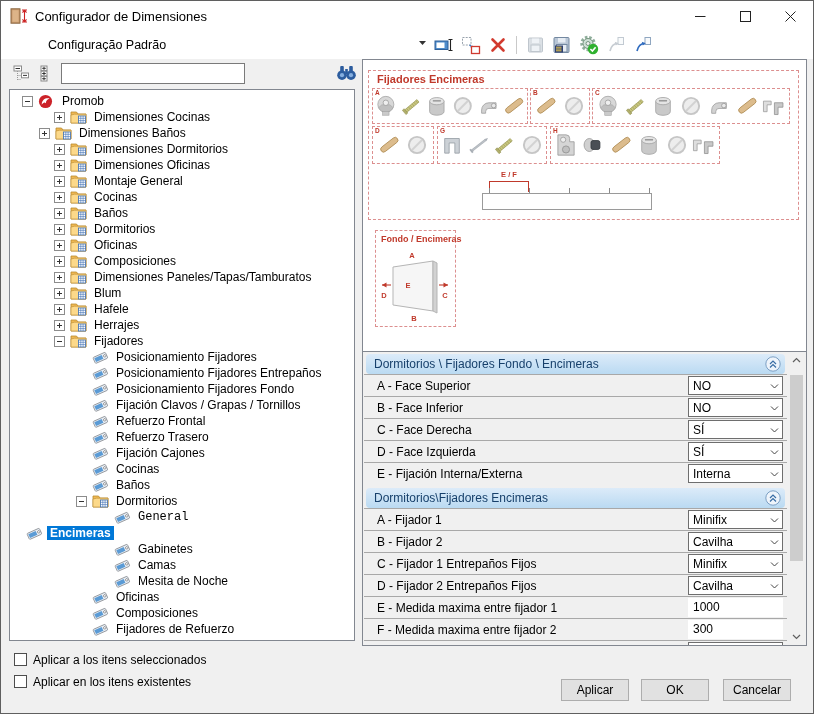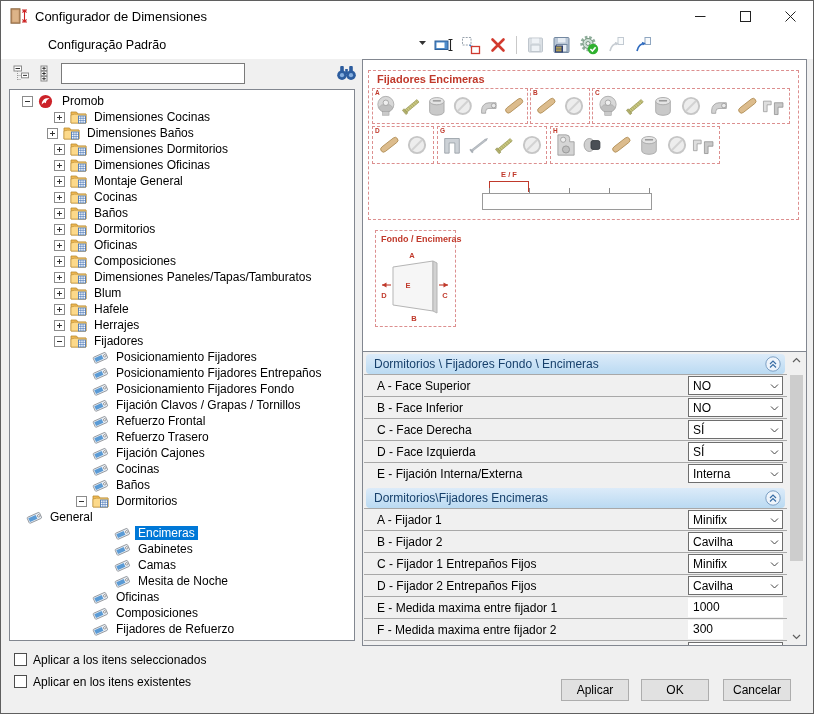--- a/index.html
+++ b/index.html
@@ -241,21 +241,21 @@
         <span class="nicon">
           <svg width="17" height="14" viewBox="0 0 17 14">
             <path d="M1 2 h5.5 l1.5 2 h8 v9 H1 z" fill="#f0b954" stroke="#b98a2f" stroke-width="0.8"></path>
             <path d="M1 5 L4.5 4.2 h11.5 v8.8 H1 z" fill="#fcd98a" stroke="#b98a2f" stroke-width="0.6"></path>
             <rect x="8.5" y="6" width="7" height="7" fill="#fff" stroke="#3c6eb4" stroke-width="0.8"></rect>
             <path d="M8.5 8.3 h7 M8.5 10.6 h7 M10.8 6 v7 M13.1 6 v7" stroke="#3c6eb4" stroke-width="0.6"></path>
           </svg>
         </span>
         <span class="tlabel">Dimensiones Cocinas</span>
       </div>
-      <div class="trow" style="padding-left: 37px;">
+      <div class="trow" style="padding-left: 29px;">
         <span class="exp">
           <svg width="11" height="11">
             <rect x="0.5" y="0.5" width="10" height="10" fill="#fff" stroke="#8c8c8c"></rect>
             <path d="M3 5.5 h5 M5.5 3 v5" stroke="#333"></path>
           </svg>
         </span>
         <span class="nicon">
           <svg width="17" height="14" viewBox="0 0 17 14">
             <path d="M1 2 h5.5 l1.5 2 h8 v9 H1 z" fill="#f0b954" stroke="#b98a2f" stroke-width="0.8"></path>
             <path d="M1 5 L4.5 4.2 h11.5 v8.8 H1 z" fill="#fcd98a" stroke="#b98a2f" stroke-width="0.6"></path>
@@ -613,34 +613,34 @@
         <span class="nicon">
           <svg width="17" height="14" viewBox="0 0 17 14">
             <path d="M1 2 h5.5 l1.5 2 h8 v9 H1 z" fill="#f0b954" stroke="#b98a2f" stroke-width="0.8"></path>
             <path d="M1 5 L4.5 4.2 h11.5 v8.8 H1 z" fill="#fcd98a" stroke="#b98a2f" stroke-width="0.6"></path>
             <rect x="8.5" y="6" width="7" height="7" fill="#fff" stroke="#3c6eb4" stroke-width="0.8"></rect>
             <path d="M8.5 8.3 h7 M8.5 10.6 h7 M10.8 6 v7 M13.1 6 v7" stroke="#3c6eb4" stroke-width="0.6"></path>
           </svg>
         </span>
         <span class="tlabel">Dormitorios</span>
       </div>
-      <div class="trow" style="">
+      <div class="trow" style="padding-left: 88px; font-family: Liberation Mono, monospace;">
         <span class="expgap"></span>
         <span class="nicon">
           <svg width="17" height="15" viewBox="0 0 17 15">
             <g transform="rotate(-24 8.5 7.5)">
               <rect x="1.5" y="4.5" width="13.5" height="6.5" rx="1" fill="#e8eef5" stroke="#8a8f94" stroke-width="0.8"></rect>
               <rect x="2.6" y="5.6" width="8" height="4.3" fill="#5b9bd5"></rect>
               <circle cx="13" cy="7.7" r="1.2" fill="#fff" stroke="#777" stroke-width="0.7"></circle>
             </g>
           </svg>
         </span>
         <span class="tlabel">General</span>
       </div>
-      <div class="trow sel" style="padding-left: 88px;">
+      <div class="trow sel" style=" font-weight: bold;">
         <span class="expgap"></span>
         <span class="nicon">
           <svg width="17" height="15" viewBox="0 0 17 15">
             <g transform="rotate(-24 8.5 7.5)">
               <rect x="1.5" y="4.5" width="13.5" height="6.5" rx="1" fill="#e8eef5" stroke="#8a8f94" stroke-width="0.8"></rect>
               <rect x="2.6" y="5.6" width="8" height="4.3" fill="#5b9bd5"></rect>
               <circle cx="13" cy="7.7" r="1.2" fill="#fff" stroke="#777" stroke-width="0.7"></circle>
             </g>
           </svg>
         </span>

